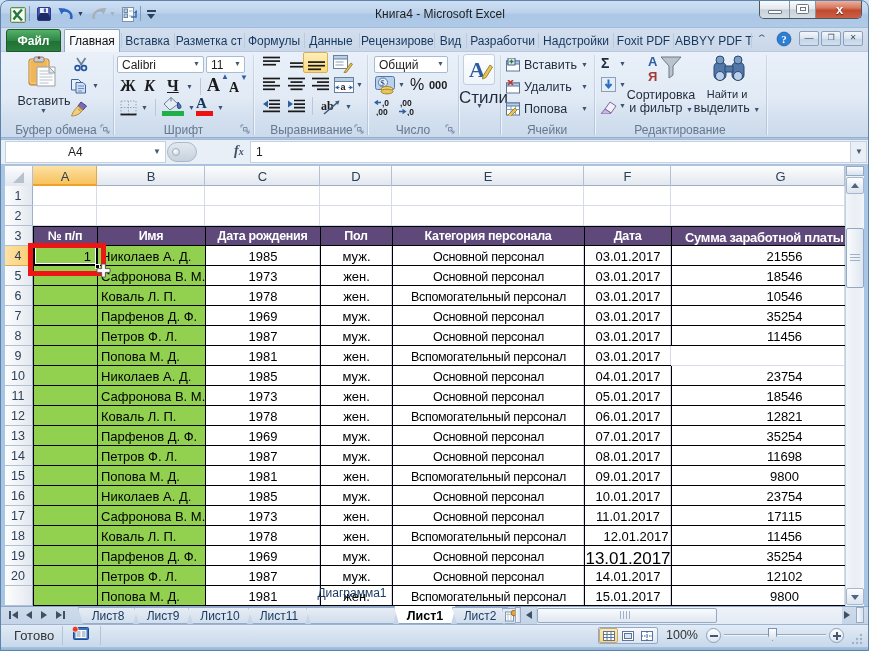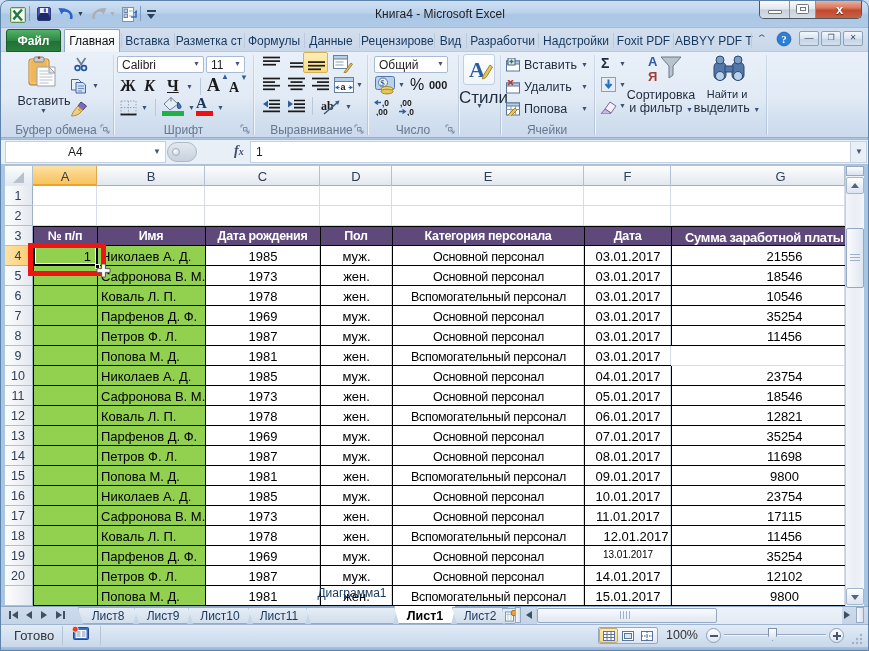--- a/index.html
+++ b/index.html
@@ -332,20 +332,21 @@
 <rect x="2" y="8" width="12" height="18" rx="5" fill="#5277a8" stroke="#2c4a70"></rect>
 <rect x="20" y="8" width="12" height="18" rx="5" fill="#5277a8" stroke="#2c4a70"></rect>
 <rect x="13" y="12" width="8" height="6" fill="#5277a8" stroke="#2c4a70"></rect>
 <circle cx="8" cy="6" r="4" fill="#7b9cc4" stroke="#2c4a70"></circle>
 <circle cx="26" cy="6" r="4" fill="#7b9cc4" stroke="#2c4a70"></circle>
 <circle cx="8" cy="22" r="4.5" fill="#b8d0ea" stroke="#2c4a70"></circle>
 <circle cx="26" cy="22" r="4.5" fill="#b8d0ea" stroke="#2c4a70"></circle>
 </svg>
 <div class="tx" style="left:692px;top:88px;width:70px;text-align:center;font-size:11px;color:#1e2b3c;">Найти и</div>
 <div class="tx" style="left:692px;top:101px;width:70px;text-align:center;font-size:12.5px;color:#1e2b3c;">выделить <span style="font-size:7px;color:#3c5473;">▼</span></div>
+<div class="tx" style="left:595px;top:123px;width:170px;font-size:12px;color:#64788f;text-align:center;">Редактирование</div>
 <div class="ab" style="left:1px;top:140px;width:867px;height:25px;background:#e9eff7;border-bottom:1px solid #aebfd6;"></div>
 <div class="ab" style="left:5px;top:141px;width:161px;height:22px;background:#fff;border:1px solid #c4d1e1;"></div>
 <div class="tx" style="left:68px;top:145px;font-size:12px;color:#1e1e1e;">A4</div>
 <div class="tx" style="left:153px;top:147px;font-size:8px;color:#44576d;">▼</div>
 <div class="ab" style="left:167px;top:142px;width:30px;height:20px;border-radius:10px;background:linear-gradient(180deg,#e3e8ee,#c8d2dd);border:1px solid #aab8c8;"></div>
 <div class="ab" style="left:172px;top:148px;width:8px;height:8px;border-radius:50%;background:radial-gradient(circle at 35% 35%,#fff,#c2ccd8);border:1px solid #9fb0c2;"></div>
 <div class="tx" style="left:234px;top:143px;font-size:14px;font-style:italic;font-family:'Liberation Serif',serif;font-weight:bold;color:#3e5068;">f<span style="font-size:10px;">x</span></div>
 <div class="ab" style="left:250px;top:141px;width:600px;height:22px;background:#fff;border:1px solid #c4d1e1;border-right:none;"></div>
 <div class="tx" style="left:256px;top:145px;font-size:12px;color:#1e1e1e;">1</div>
 <div class="ab" style="left:850px;top:141px;width:17px;height:22px;background:#e9eff7;border:1px solid #c4d1e1;"></div>
@@ -744,21 +745,21 @@
 <div class="ab" style="left:205px;top:546px;width:115px;height:20px;border-left:1px solid #000;border-bottom:1px solid #000;">
       <div class="tx" style="left:0;top:3px;width:114px;text-align:center;font-size:13px;color:#000;">1969</div>
     </div>
 <div class="ab" style="left:320px;top:546px;width:72px;height:20px;border-left:1px solid #000;border-bottom:1px solid #000;">
       <div class="tx" style="left:0;top:3px;width:71px;text-align:center;font-size:13px;color:#000;">муж.</div>
     </div>
 <div class="ab" style="left:392px;top:546px;width:192px;height:20px;border-left:1px solid #000;border-bottom:1px solid #000;">
       <div class="tx" style="left:0;top:3.5px;width:191px;text-align:center;font-size:12.5px;letter-spacing:-0.3px;color:#000;">Основной персонал</div>
     </div>
 <div class="ab" style="left:584px;top:546px;width:87px;height:20px;border-left:1px solid #000;border-bottom:1px solid #000;">
-      <div class="tx" style="left:0;top:3px;width:86px;text-align:center;font-size:10px;color:#000;">13.01.2017</div>
+      <div class="tx" style="left:0;top:3px;width:86px;text-align:center;font-size:17px;color:#000;">13.01.2017</div>
     </div>
 <div class="ab" style="left:671px;top:546px;width:174px;height:20px;border-left:1px solid #000;border-bottom:1px solid #000;overflow:hidden;">
       <div class="tx" style="left:3px;top:3px;width:219px;text-align:center;font-size:13px;color:#000;">35254</div>
     </div>
 <div class="ab" style="left:33px;top:566px;width:64px;height:20px;background:#92d050;border-left:1px solid #000;border-bottom:1px solid #000;"></div>
 <div class="ab" style="left:97px;top:566px;width:108px;height:20px;background:#92d050;border-left:1px solid #000;border-bottom:1px solid #000;overflow:hidden;">
       <div class="tx" style="left:3px;top:3px;font-size:13px;color:#000;">Петров Ф. Л.</div>
     </div>
 <div class="ab" style="left:205px;top:566px;width:115px;height:20px;border-left:1px solid #000;border-bottom:1px solid #000;">
       <div class="tx" style="left:0;top:3px;width:114px;text-align:center;font-size:13px;color:#000;">1987</div>

